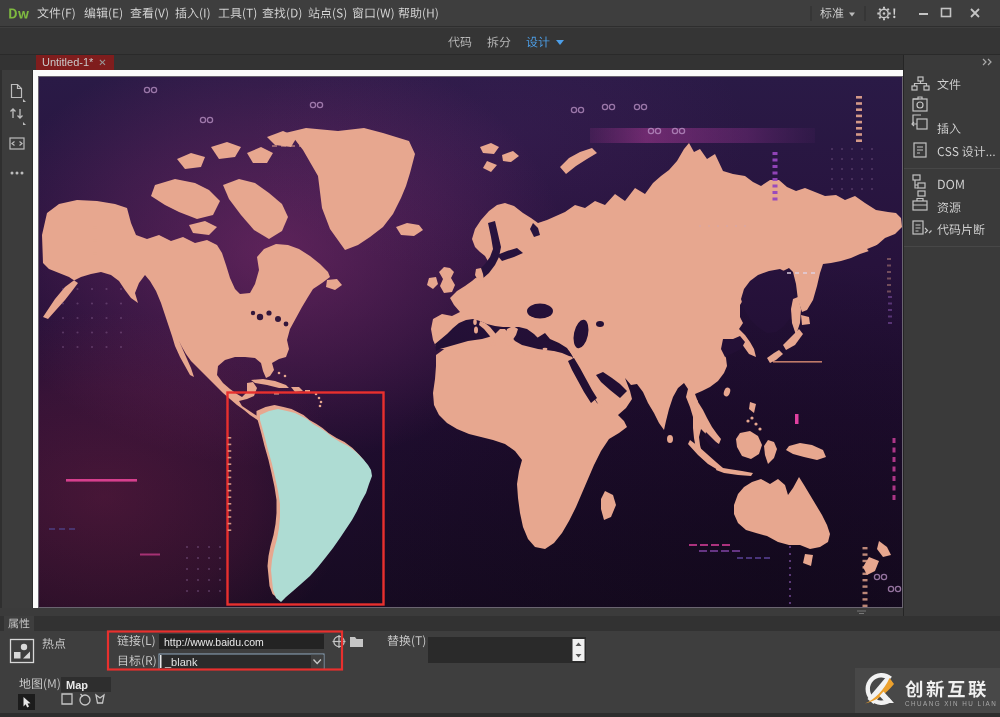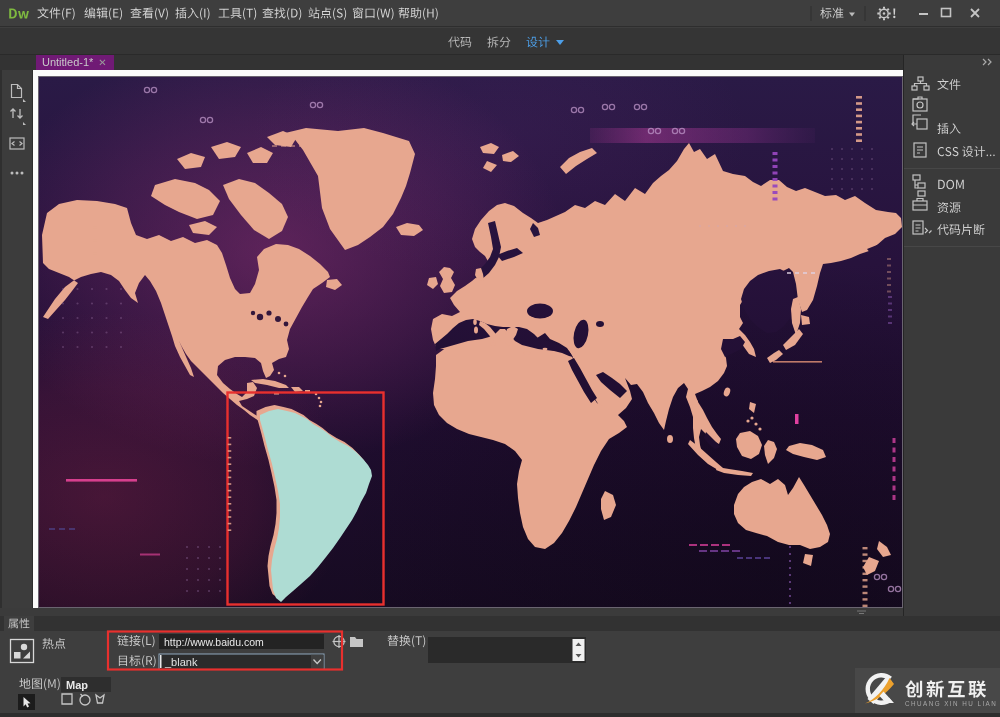--- a/index.html
+++ b/index.html
@@ -43,21 +43,21 @@
 </div>
 <div class="abs" style="left:0;top:28px;width:1000px;height:27px;background:#353535;border-bottom:1px solid #2a2a2a">
 <svg class="abs" style="left:0;top:0" width="1000" height="27" viewBox="0 0 1000 27">
       <path d="M456.58 9.10C457.28 9.70 458.12 10.54 458.52 11.08L459.22 10.60C458.81 10.06 457.94 9.24 457.22 8.67ZM454.57 8.58C454.62 9.86 454.70 11.05 454.81 12.16L451.88 12.53L452.02 13.38L454.91 13.02C455.36 16.79 456.32 19.30 458.32 19.44C458.95 19.48 459.43 18.86 459.7 16.78C459.52 16.7 459.12 16.48 458.94 16.30C458.82 17.69 458.63 18.40 458.28 18.39C457.0 18.26 456.20 16.1 455.8 12.90L459.46 12.45L459.32 11.6L455.70 12.05C455.58 10.98 455.51 9.81 455.47 8.58ZM451.75 8.54C450.96 10.44 449.63 12.28 448.25 13.46C448.40 13.66 448.68 14.12 448.78 14.32C449.33 13.83 449.87 13.23 450.38 12.57V19.43H451.31V11.25C451.80 10.48 452.24 9.65 452.60 8.81Z M464.92 16.04V16.85H469.50V16.04ZM465.89 10.7C465.80 11.88 465.65 13.49 465.49 14.45H465.73L470.35 14.46C470.12 17.09 469.86 18.16 469.55 18.47C469.43 18.59 469.31 18.62 469.09 18.60C468.88 18.60 468.34 18.60 467.76 18.54C467.90 18.77 467.99 19.12 468.01 19.37C468.59 19.41 469.14 19.41 469.45 19.38C469.81 19.36 470.04 19.28 470.27 19.01C470.70 18.58 470.98 17.32 471.25 14.08C471.26 13.95 471.28 13.68 471.28 13.68H469.79C469.98 12.2 470.17 10.4 470.27 9.15L469.63 9.08L469.49 9.12H465.31V9.95H469.33C469.24 11.01 469.08 12.47 468.94 13.68H466.44C466.55 12.8 466.67 11.67 466.73 10.76ZM460.61 9.05V9.88H462.07C461.74 11.71 461.2 13.42 460.34 14.56C460.49 14.80 460.69 15.30 460.75 15.53C460.98 15.23 461.2 14.91 461.39 14.55V18.90H462.17V17.94H464.38V12.75H462.18C462.49 11.85 462.74 10.87 462.94 9.88H464.72V9.05ZM462.17 13.56H463.58V17.14H462.17Z" fill="#b8b8b8"></path>
       <path d="M493.48 14.96C494.06 15.23 494.71 15.58 495.34 15.93V19.42H496.20V16.43C496.82 16.82 497.39 17.18 497.78 17.49L498.25 16.72C497.76 16.35 497.00 15.89 496.20 15.45V13.04H498.44V12.18H493.22V10.22C494.87 9.98 496.64 9.59 497.90 9.14L497.11 8.44C496.02 8.87 494.05 9.29 492.35 9.56V12.95C492.35 14.73 492.23 17.18 490.99 18.89C491.2 18.99 491.58 19.25 491.72 19.42C493.01 17.62 493.22 14.92 493.22 13.04H495.34V14.99C494.84 14.74 494.35 14.51 493.91 14.31ZM489.14 8.43V10.84H487.56V11.71H489.14V14.3C488.48 14.50 487.87 14.67 487.39 14.80L487.63 15.72L489.14 15.24V18.33C489.14 18.5 489.08 18.54 488.94 18.54C488.8 18.56 488.33 18.56 487.81 18.54C487.93 18.8 488.05 19.18 488.08 19.4C488.84 19.41 489.31 19.37 489.60 19.23C489.90 19.08 490.02 18.83 490.02 18.33V14.96L491.47 14.49L491.35 13.61L490.02 14.02V11.71H491.5V10.84H490.02V8.43Z M507.07 8.63 506.24 8.97C507.1 10.74 508.54 12.70 509.8 13.78C509.98 13.54 510.30 13.20 510.53 13.02C509.28 12.09 507.82 10.25 507.07 8.63ZM502.88 8.66C502.19 10.49 500.96 12.16 499.52 13.19C499.74 13.36 500.14 13.71 500.29 13.89C500.62 13.62 500.93 13.34 501.24 13.01V13.84H503.56C503.28 15.88 502.62 17.79 499.78 18.72C499.98 18.92 500.22 19.26 500.33 19.49C503.39 18.39 504.18 16.22 504.50 13.84H507.77C507.64 16.84 507.46 18.02 507.16 18.33C507.04 18.45 506.89 18.47 506.64 18.47C506.36 18.47 505.62 18.47 504.84 18.40C505.01 18.65 505.12 19.04 505.14 19.30C505.9 19.35 506.63 19.36 507.04 19.32C507.44 19.29 507.72 19.20 507.97 18.90C508.39 18.44 508.55 17.07 508.73 13.38C508.74 13.26 508.74 12.95 508.74 12.95H501.30C502.32 11.86 503.22 10.45 503.84 8.92Z" fill="#b8b8b8"></path>
       <path d="M527.46 9.18C528.1 9.75 528.90 10.55 529.27 11.07L529.88 10.43C529.50 9.94 528.7 9.16 528.05 8.63ZM526.51 12.18V13.05H528.20V17.36C528.20 17.91 527.83 18.30 527.60 18.45C527.77 18.63 528.01 19.00 528.1 19.22C528.28 18.98 528.60 18.74 530.74 17.15C530.63 16.97 530.48 16.64 530.41 16.4L529.08 17.37V12.18ZM531.89 8.85V10.18C531.89 11.07 531.62 12.06 530.04 12.78C530.21 12.93 530.52 13.28 530.63 13.46C532.36 12.63 532.74 11.33 532.74 10.20V9.69H534.86V11.62C534.86 12.53 535.03 12.87 535.87 12.87C536.00 12.87 536.59 12.87 536.77 12.87C537.01 12.87 537.26 12.86 537.41 12.81C537.37 12.60 537.35 12.26 537.32 12.03C537.18 12.06 536.93 12.09 536.76 12.09C536.60 12.09 536.06 12.09 535.93 12.09C535.74 12.09 535.72 11.98 535.72 11.63V8.85ZM535.66 14.56C535.22 15.52 534.58 16.31 533.78 16.95C532.98 16.29 532.34 15.48 531.91 14.56ZM530.60 13.72V14.56H531.23L531.06 14.62C531.54 15.72 532.22 16.68 533.08 17.46C532.18 18.04 531.14 18.44 530.09 18.68C530.26 18.87 530.45 19.23 530.52 19.46C531.68 19.14 532.79 18.69 533.76 18.03C534.67 18.70 535.76 19.19 537.00 19.49C537.11 19.24 537.36 18.88 537.55 18.69C536.40 18.45 535.37 18.03 534.49 17.46C535.51 16.58 536.33 15.42 536.81 13.92L536.26 13.68L536.10 13.72Z M539.64 9.2C540.31 9.76 541.15 10.58 541.54 11.09L542.15 10.42C541.74 9.93 540.89 9.16 540.23 8.62ZM538.55 12.18V13.07H540.46V17.38C540.46 17.9 540.08 18.26 539.86 18.40C540.02 18.58 540.26 18.99 540.35 19.23C540.54 18.98 540.88 18.71 543.14 17.10C543.05 16.94 542.90 16.55 542.84 16.31L541.37 17.32V12.18ZM545.51 8.45V12.40H542.46V13.32H545.51V19.46H546.46V13.32H549.50V12.40H546.46V8.45Z" fill="#4d9fe8"></path>
       <path d="M556 12 l8 0 l-4 5 z" fill="#4d9fe8"></path>
     </svg>
 </div>
 <div class="abs" style="left:0;top:55px;width:903px;height:15px;background:#333333">
-<div class="abs" style="left:36px;top:0;width:78px;height:15px;background:#701a75;color:#c9c9c9;font-size:11px;line-height:15px;padding-left:6px">Untitled-1*<span style="color:#9a9a9a;margin-left:5px;font-size:10px">✕</span></div>
+<div class="abs" style="left:36px;top:0;width:78px;height:15px;background:#7f1d1d;color:#c9c9c9;font-size:11px;line-height:15px;padding-left:6px">Untitled-1*<span style="color:#9a9a9a;margin-left:5px;font-size:10px">✕</span></div>
 </div>
 <div class="abs" style="left:0;top:70px;width:33px;height:546px;background:#3c3c3c;border-right:1px solid #2e2e2e">
 <svg class="abs" style="left:0;top:0" width="33" height="546" viewBox="0 0 33 546">
       <rect x="0" y="0" width="2" height="546" fill="#2f2f2f"></rect>
       <g stroke="#bdbdbd" fill="none" stroke-width="1.2">
         <path d="M11.5 14.5 h6 l4 4 v9 h-10 z"></path>
         <path d="M17.5 14.5 v4 h4"></path>
       </g>
       <path d="M23 29 l3 3 h-3 z" fill="#bdbdbd"></path>
       <g stroke="#bdbdbd" fill="none" stroke-width="1.3">

